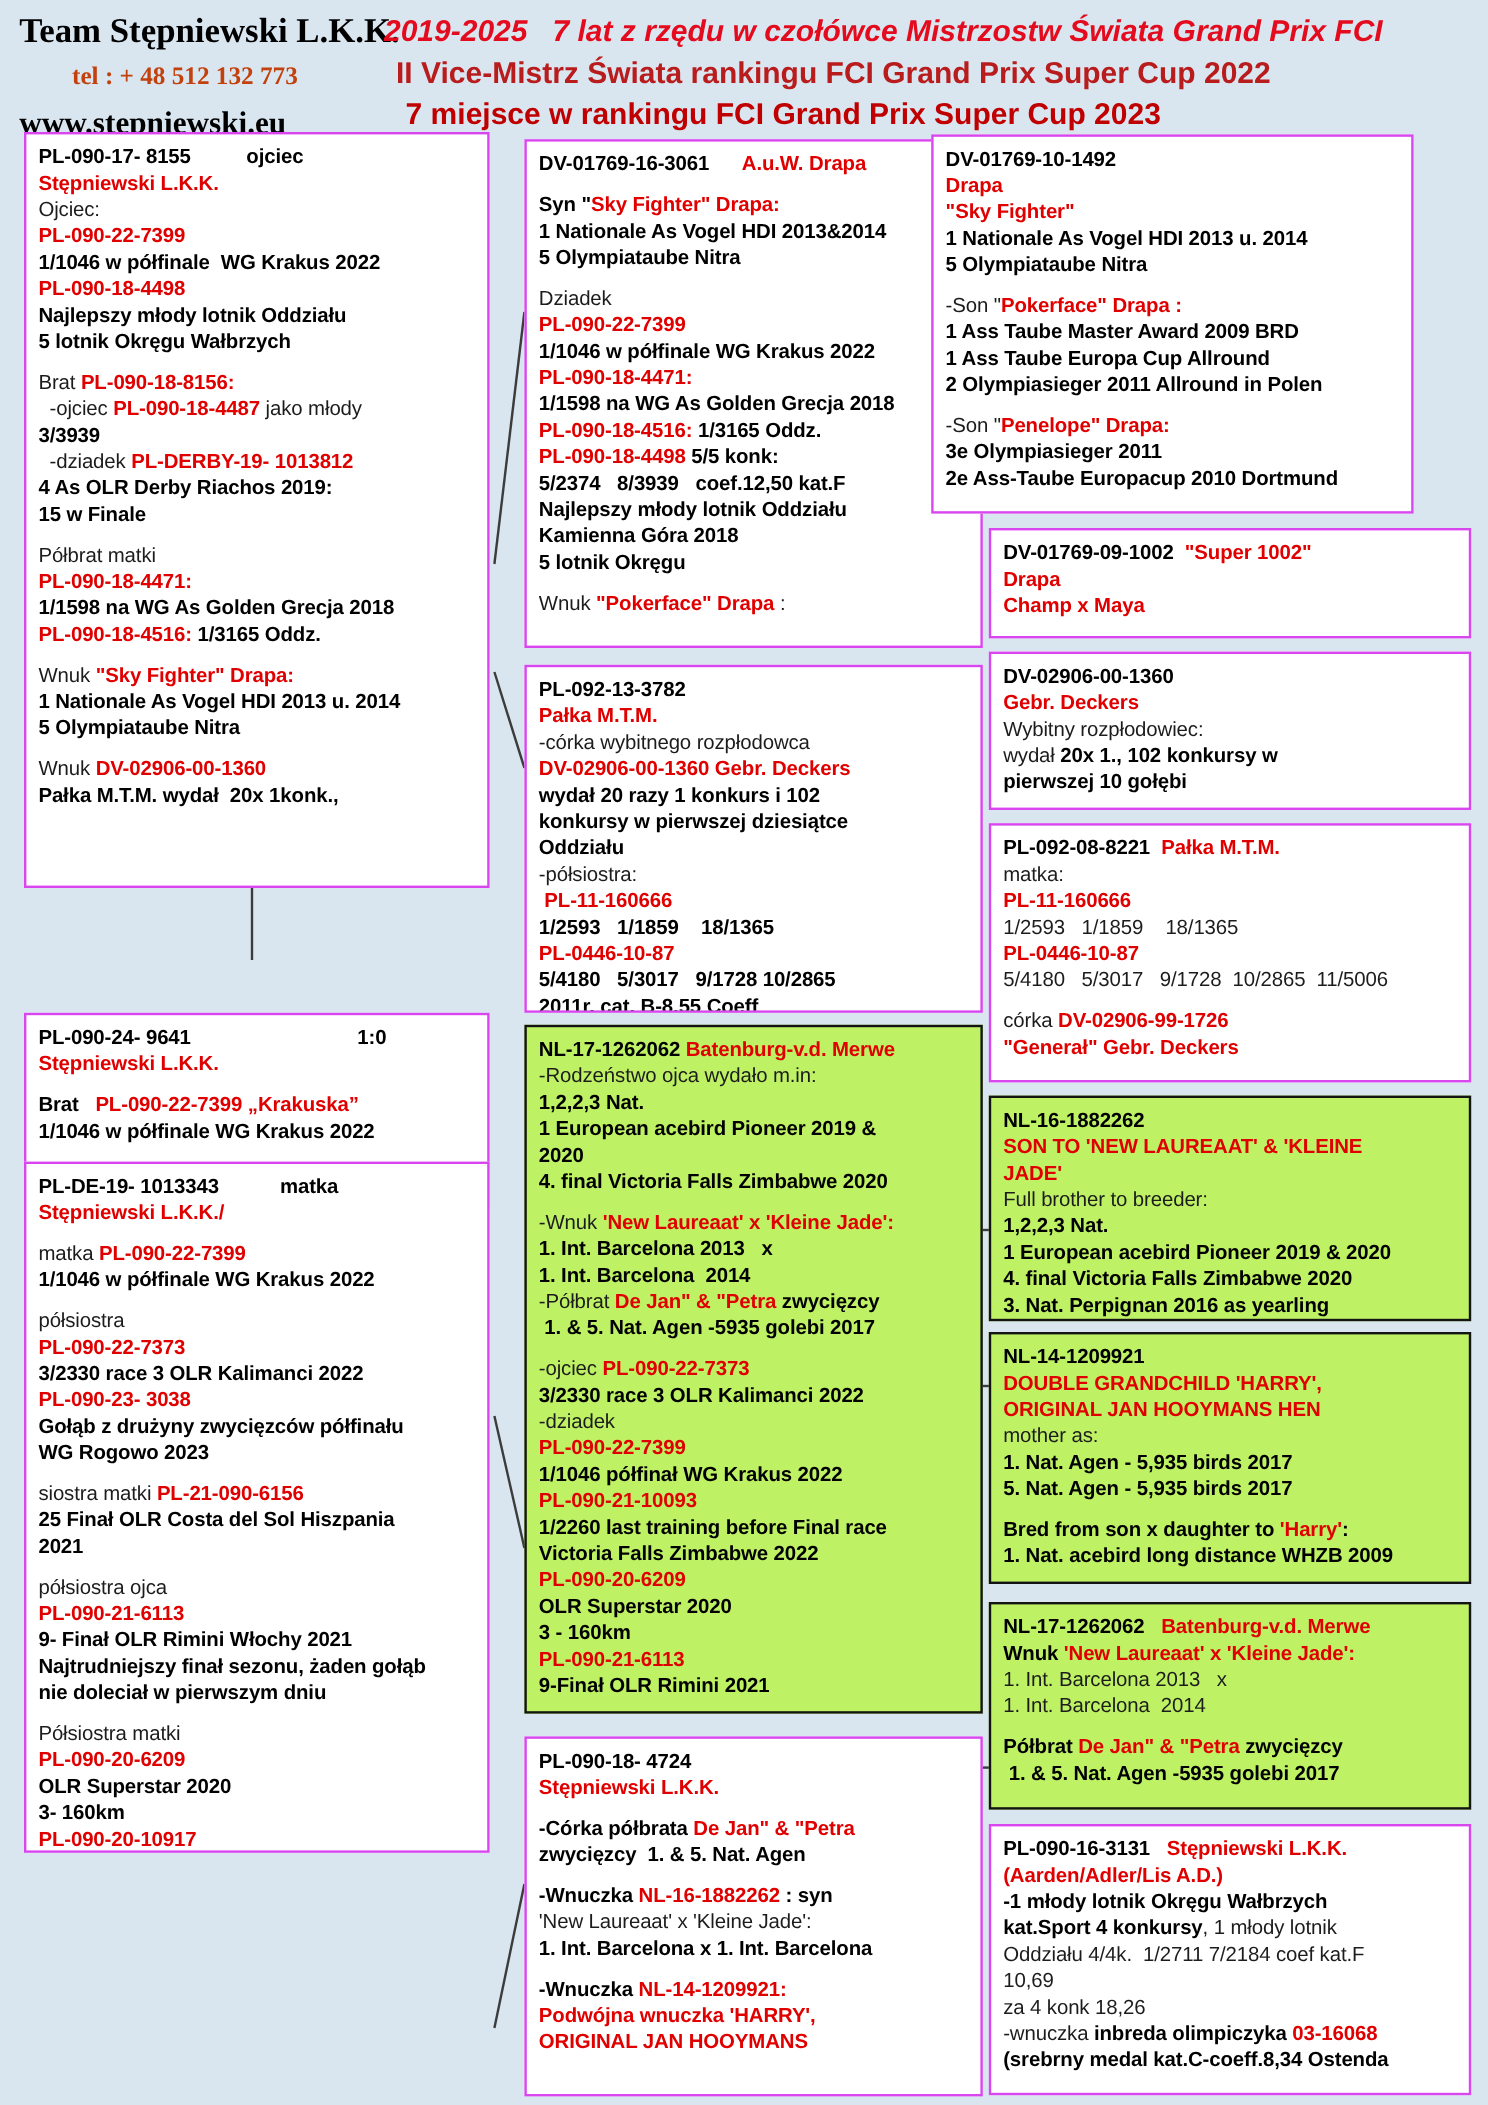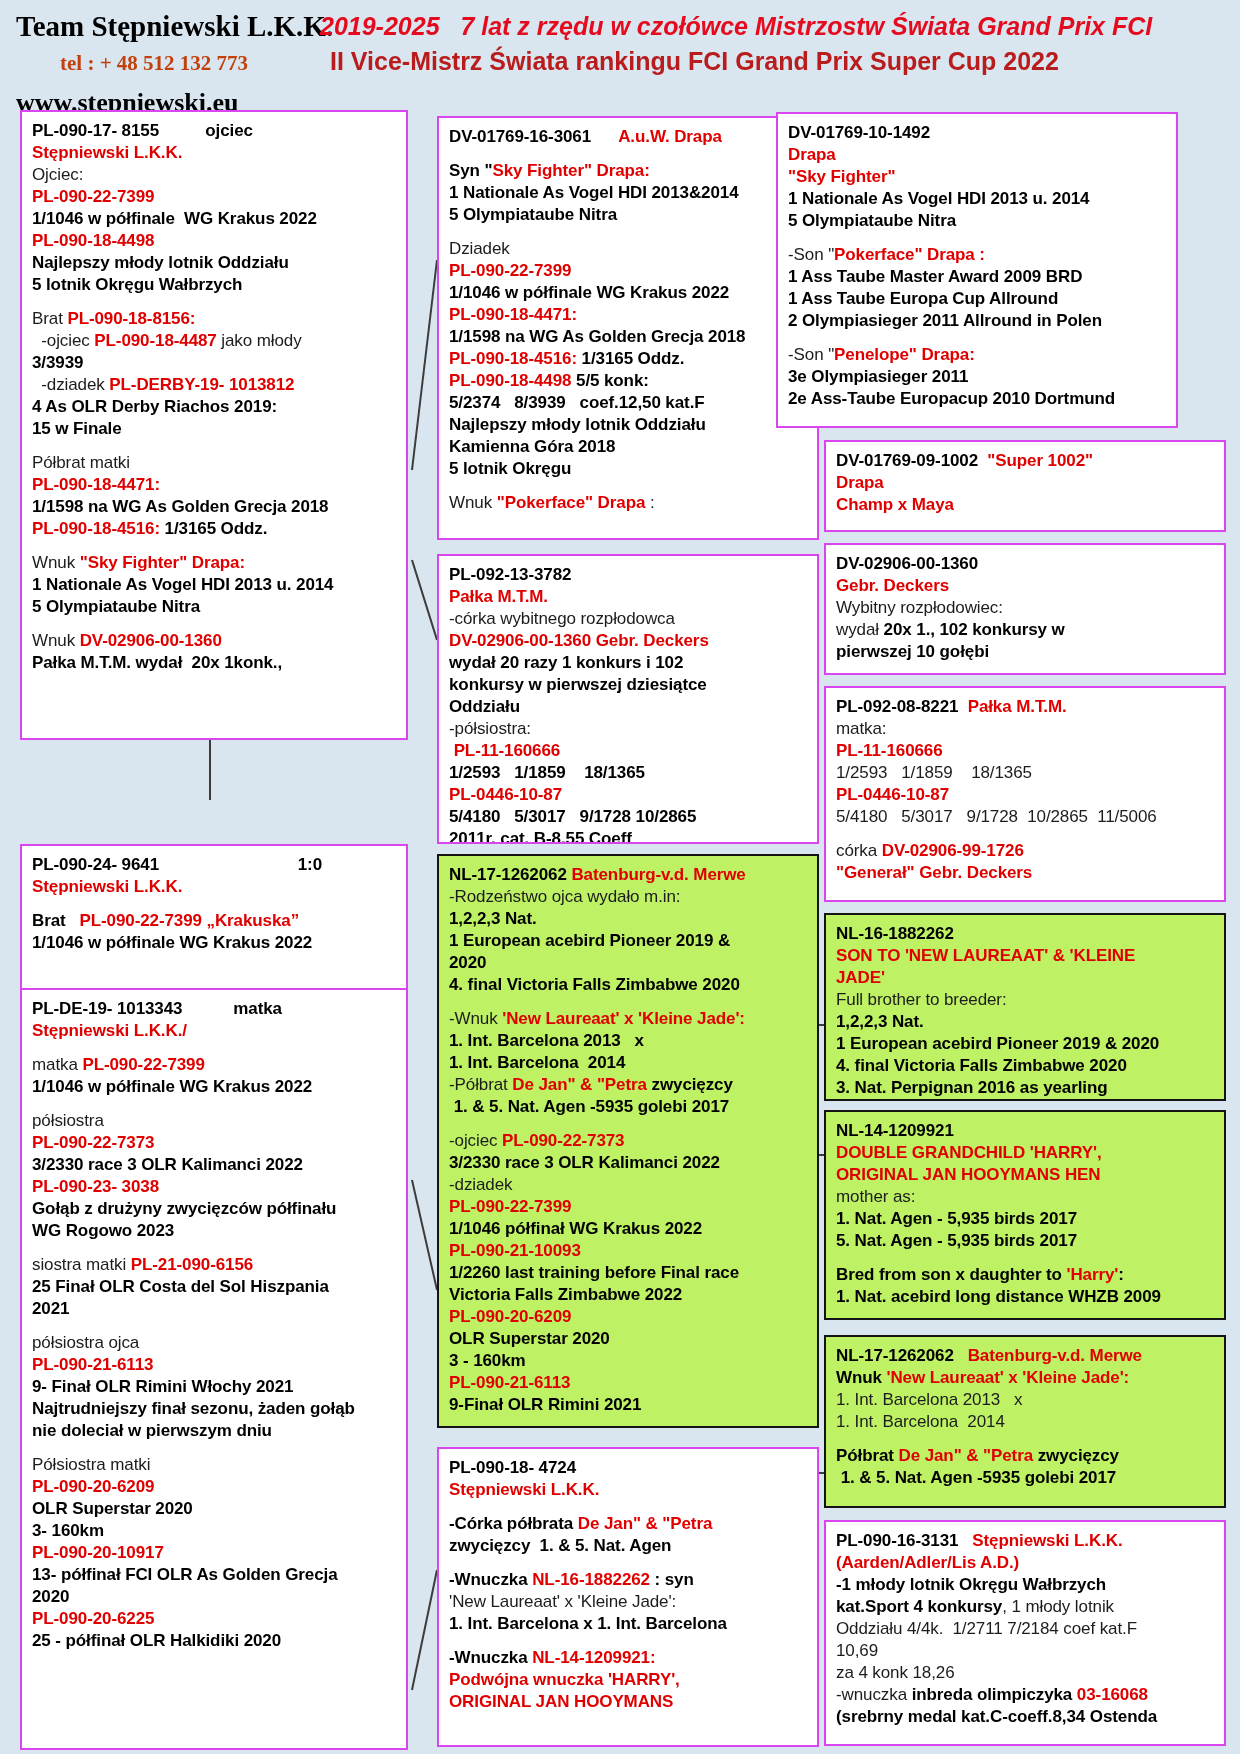--- a/index.html
+++ b/index.html
@@ -24,21 +24,21 @@
   .line{font-size:17px;line-height:22px;white-space:pre-wrap;color:#000;
         font-weight:bold;letter-spacing:-0.1px;}
   .gap{height:12px;}
   .seg-b{color:#000;font-weight:bold;}
   .seg-n{color:#1c1c1c;font-weight:normal;}
   .seg-r{color:#e00000;font-weight:bold;}
 
   
   #box-l1{left:20px;top:110px;width:388px;height:630px;}
   #box-l2{left:20px;top:844px;width:388px;height:163px;}
-  #box-l3{left:20px;top:988px;width:388px;height:762px;}
+  #box-l3{left:20px;top:968px;width:388px;height:576px;}
 
   #box-m1{left:437px;top:116px;width:382px;height:424px;}
   #box-m2{left:437px;top:554px;width:382px;height:290px;}
   #box-m3{left:437px;top:854px;width:382px;height:574px;}
   #box-m4{left:437px;top:1447px;width:382px;height:300px;}
 
   #box-r1{left:776px;top:112px;width:402px;height:316px;}
   #box-r2{left:824px;top:440px;width:402px;height:92px;}
   #box-r3{left:824px;top:543px;width:402px;height:132px;}
   #box-r4{left:824px;top:686px;width:402px;height:216px;}
@@ -55,20 +55,21 @@
 <div class="page">
 
   <div class="brand">
     <div class="brand-title">Team Stępniewski L.K.K.</div>
     <div class="brand-tel">tel :   + 48 512 132 773</div>
     <div class="brand-url">www.stepniewski.eu</div>
   </div>
   <div class="achievements">
     <div class="ach1">2019-2025   7 lat z rzędu w czołówce Mistrzostw Świata Grand Prix FCI</div>
     <div class="ach2">II Vice-Mistrz Świata rankingu FCI Grand Prix Super Cup 2022</div>
+    <div class="ach3">7 miejsce w rankingu FCI Grand Prix Super Cup 2023</div>
   </div>
 
   <svg class="connectors" viewBox="0 0 1240 1754" xmlns="http://www.w3.org/2000/svg">
     <line x1="210" y1="740" x2="210" y2="800" stroke="#3c3c3c" stroke-width="2"></line>
     <line x1="224" y1="963" x2="224" y2="988" stroke="#3c3c3c" stroke-width="2"></line>
     <line x1="412" y1="470" x2="437" y2="260" stroke="#3c3c3c" stroke-width="2"></line>
     <line x1="412" y1="560" x2="437" y2="640" stroke="#3c3c3c" stroke-width="2"></line>
     <line x1="412" y1="1180" x2="437" y2="1290" stroke="#3c3c3c" stroke-width="2"></line>
     <line x1="412" y1="1690" x2="437" y2="1570" stroke="#3c3c3c" stroke-width="2"></line>
     <line x1="817" y1="1025" x2="826" y2="1025" stroke="#3c3c3c" stroke-width="2"></line>

